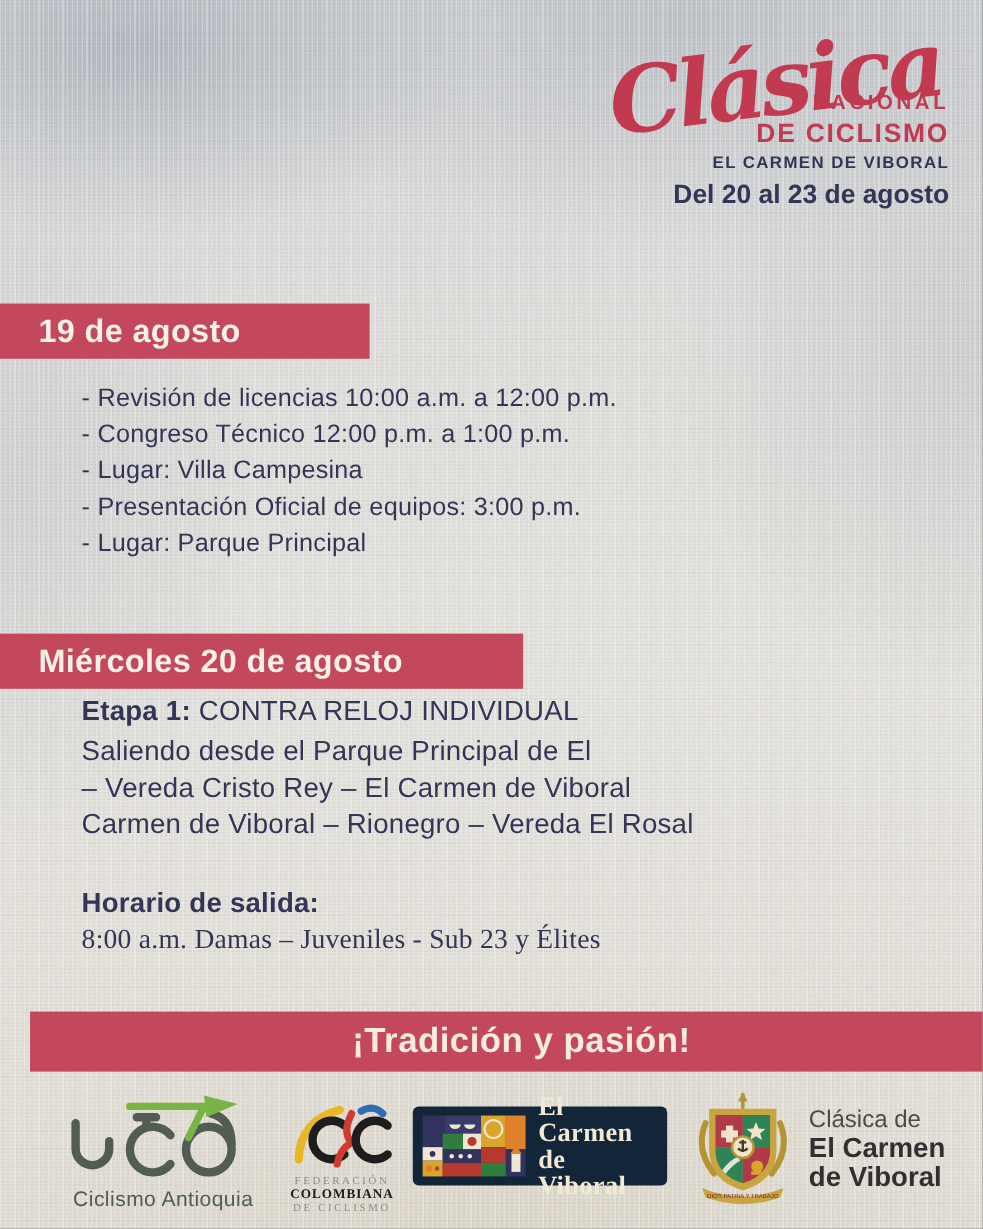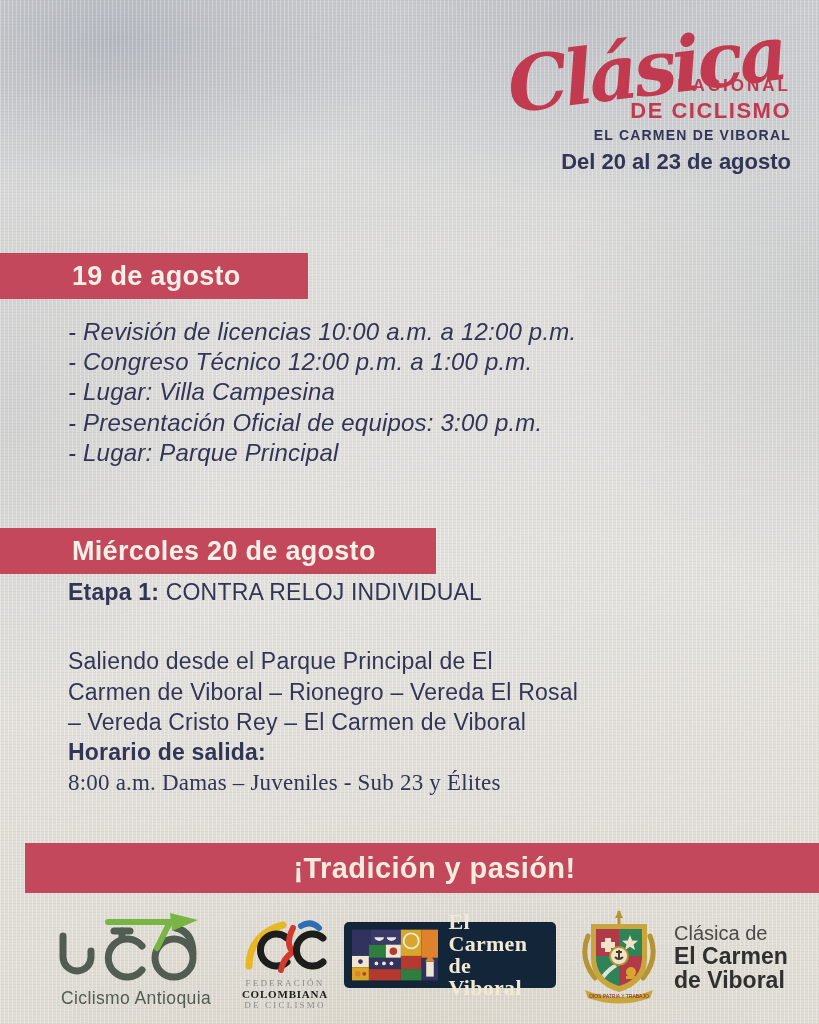--- a/index.html
+++ b/index.html
@@ -46,31 +46,31 @@
   .brand-loc  { margin-top:3px;  font-size:14px; font-weight:bold; letter-spacing:1.2px; color:#333557; }
   .brand-dates{ margin-top:6px;  font-size:22px; font-weight:bold; color:#333557; }
 
   
   .banner {
     left:0; height:46px;
     background:#c4485b;
     color:#f6f0e6;
     font-weight:bold; font-size:27px;
     line-height:46px;
-    padding-left:72px;
+    padding-left:32px;
     letter-spacing:.3px;
   }
   .banner-1 { top:253px; width:308px; }
   .banner-2 { top:528px; width:436px; }
 
   
-  .agenda { top:317px; left:68px; color:#333557; font-size:24px; line-height:30.2px; letter-spacing:.2px;font-style:italic; }
+  .agenda { top:317px; left:68px; color:#333557; font-size:21px; line-height:30.2px; letter-spacing:.2px; }
   .stage-line { top:579px; left:68px; color:#333557; font-size:23px; letter-spacing:.2px; }
   .stage-line strong { font-weight:bold; }
-  .route { top:610px; left:68px; color:#333557; font-size:23px; line-height:30.5px; letter-spacing:.2px;margin-top:36px; }
+  .route { top:610px; left:68px; color:#333557; font-size:23px; line-height:30.5px; letter-spacing:.2px; }
   .sched-label { top:739px; left:68px; color:#333557; font-size:23px; font-weight:bold; letter-spacing:.2px; }
   .sched { top:770px; left:68px; color:#333557; font-size:23px; letter-spacing:.2px;font-family:Liberation Serif, serif; }
 
   
   .slogan-bar {
     top:843px; left:0; width:819px; height:50px;
     background:#c4485b;
     color:#f3ecdf; font-size:29px; font-weight:bold;
     text-align:center; line-height:50px; letter-spacing:.4px;margin-left:25px;
   }
@@ -130,22 +130,22 @@
 
   <div class="layer banner banner-2">
     <span>Miércoles 20 de agosto</span>
   </div>
   <div class="layer stage-line">
     <strong>Etapa 1:</strong>
     <span>CONTRA RELOJ INDIVIDUAL</span>
   </div>
   <div class="layer route">
     <div>Saliendo desde el Parque Principal de El</div>
+    <div>– Vereda Cristo Rey – El Carmen de Viboral</div>
     <div>Carmen de Viboral – Rionegro – Vereda El Rosal</div>
-    <div>– Vereda Cristo Rey – El Carmen de Viboral</div>
   </div>
   <div class="layer sched-label">Horario de salida:</div>
   <div class="layer sched">8:00 a.m. Damas – Juveniles - Sub 23 y Élites</div>
 
   <div class="layer slogan-bar">
     <span>¡Tradición y pasión!</span>
   </div>
 
   <div class="layer logo-ca">
     <svg width="164" height="78" viewBox="0 0 164 78">

